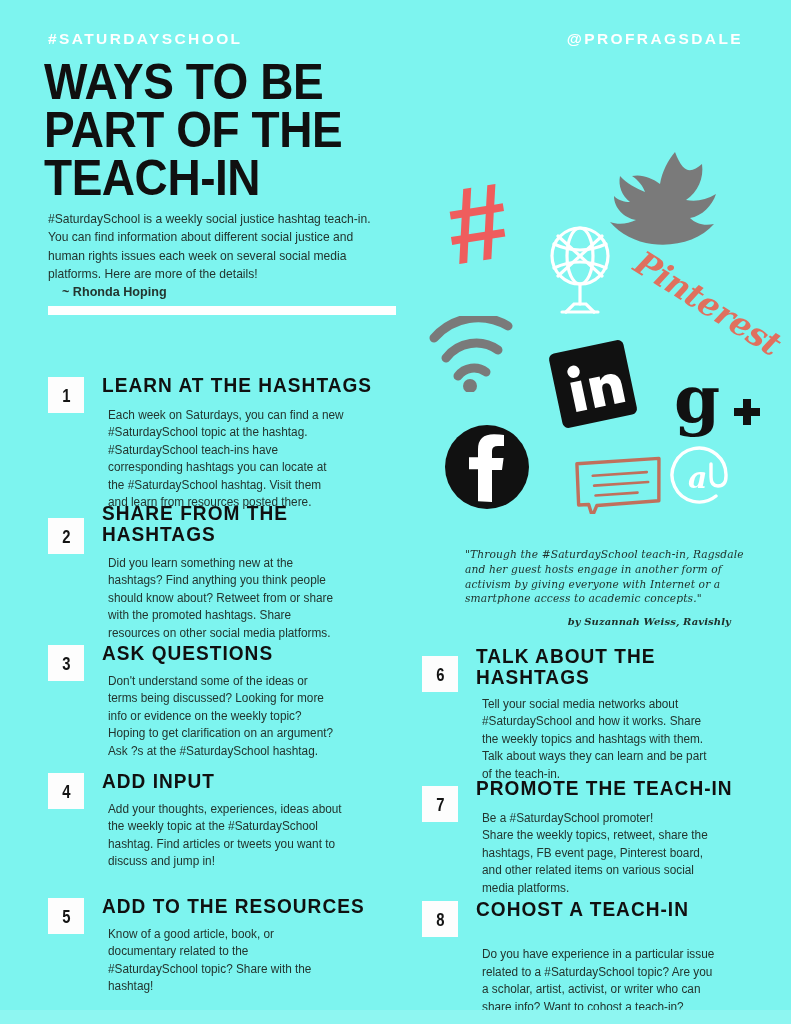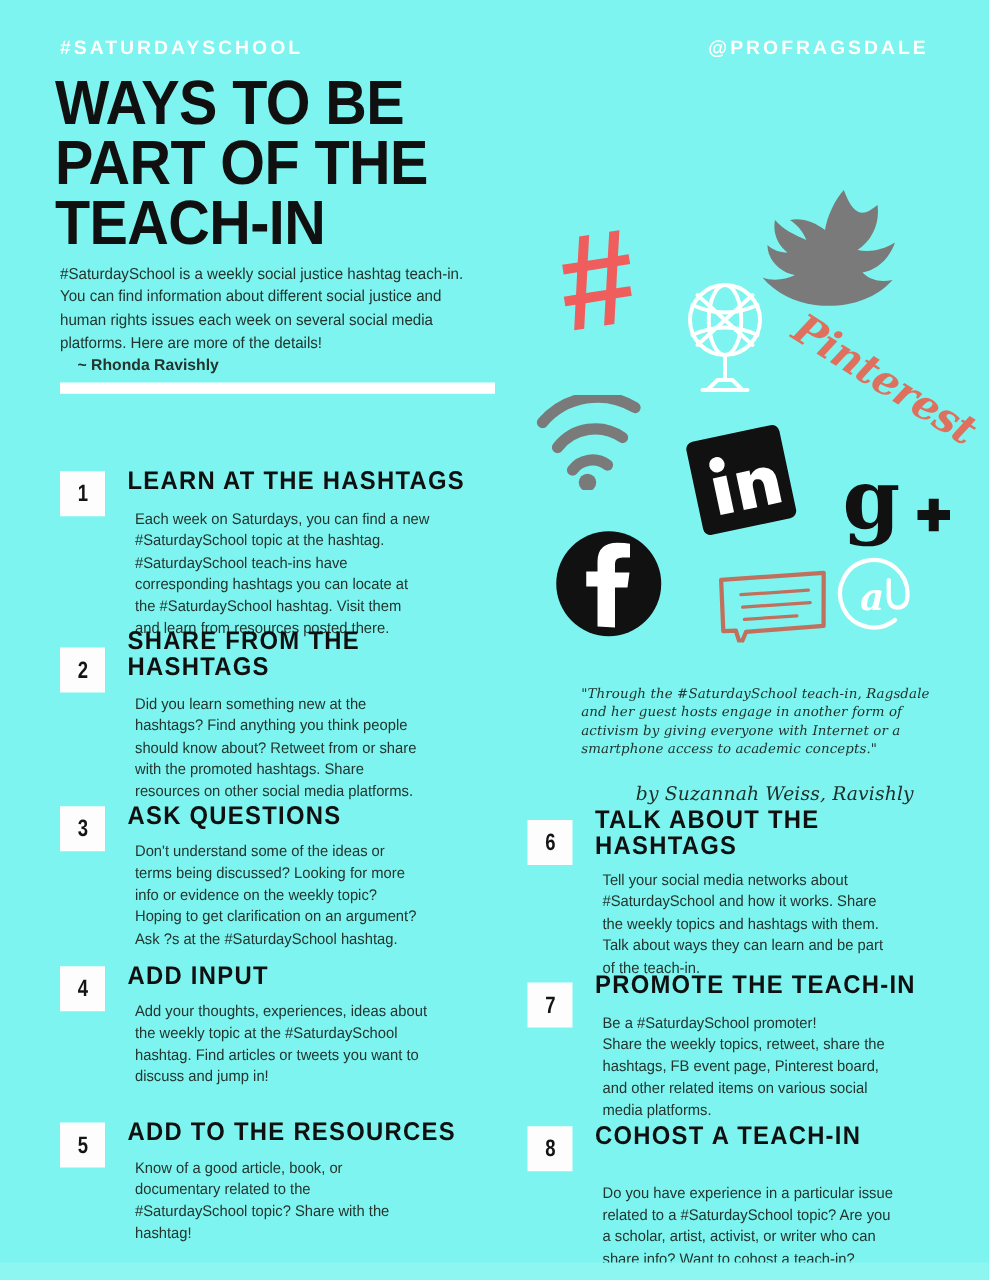--- a/index.html
+++ b/index.html
@@ -158,23 +158,23 @@
     color: #1d2f2a;
     font-family: "DejaVu Serif", serif;
     font-style: italic;
     font-size: 10.7px;
     line-height: 1.38;
     letter-spacing: 0.1px;
   }
   .quote-attrib {
     display: block;
     text-align: right;
-    margin-top: 18px;
-    font-weight: normal;
-    font-size: 15px;
+    margin-top: 8px;
+    font-weight: bold;
+    font-size: 10px;
     padding-right: 22px;
   }
 
   
   .icon { position: absolute; }
 
   .ic-hashtag {
     left: 448px; top: 178px;
     width: 96px; height: 96px;
     color: #ef5d5d;
@@ -222,21 +222,21 @@
     <div class="handle right">@PROFRAGSDALE</div>
   </div>
 
   <div class="title">
     <span class="title-line">WAYS TO BE</span>
     <span class="title-line">PART OF THE</span>
     <span class="title-line">TEACH-IN</span>
   </div>
 
   <div class="intro">#SaturdaySchool is a weekly social justice hashtag teach-in. You can find information about different social justice and human rights issues each week on several social media platforms. Here are more of the details!</div>
-  <div class="byline">~ Rhonda Ravishly</div>
+  <div class="byline">~ Rhonda Hoping</div>
   <div class="divider"></div>
 
   <div class="icon ic-hashtag">#</div>
 
   <div class="icon ic-twitter">
     <svg viewBox="0 0 142 110" width="142" height="110">
       <path fill="#7a7a7a" d="M95 4 C88 12 82 24 80 36 C72 30 62 26 52 28 C58 32 63 38 65 44
         C56 40 47 36 40 28 C38 38 42 48 50 54 C44 54 38 52 34 48
         C34 60 44 70 56 72 C48 76 38 77 30 74 C40 86 56 94 72 96
         C96 99 120 92 134 76 C124 78 116 76 110 70 C122 68 132 58 136 46

